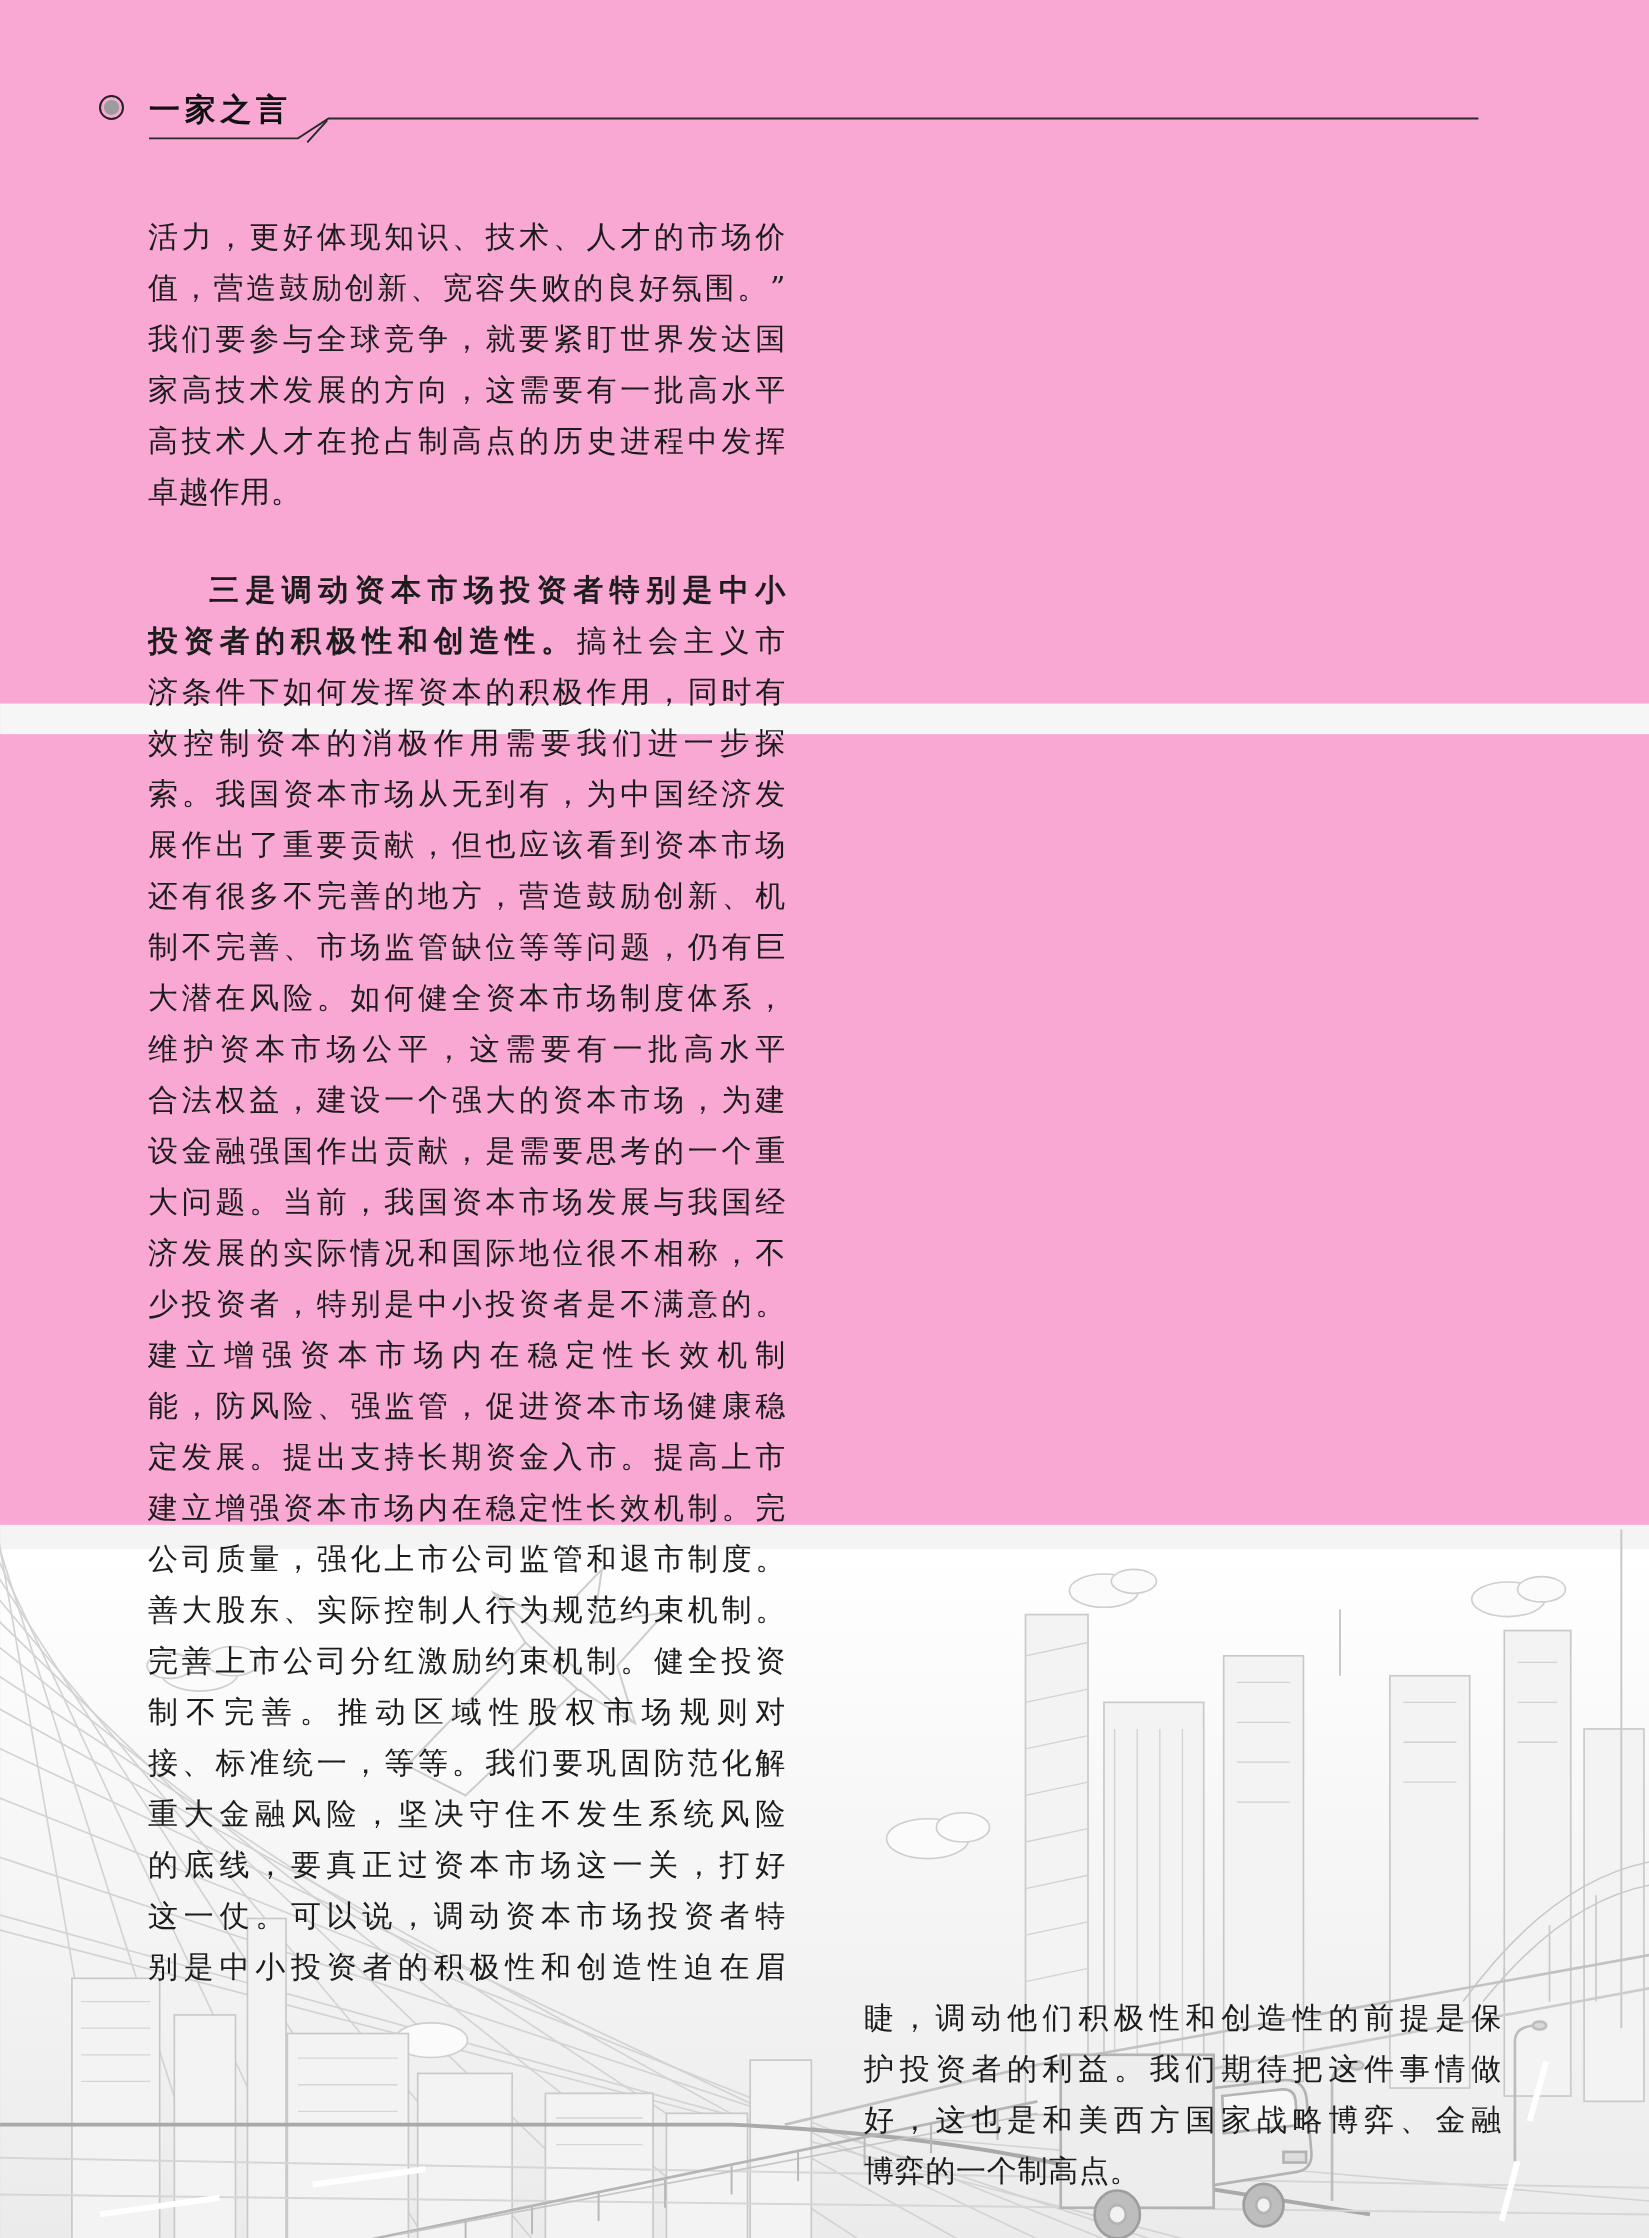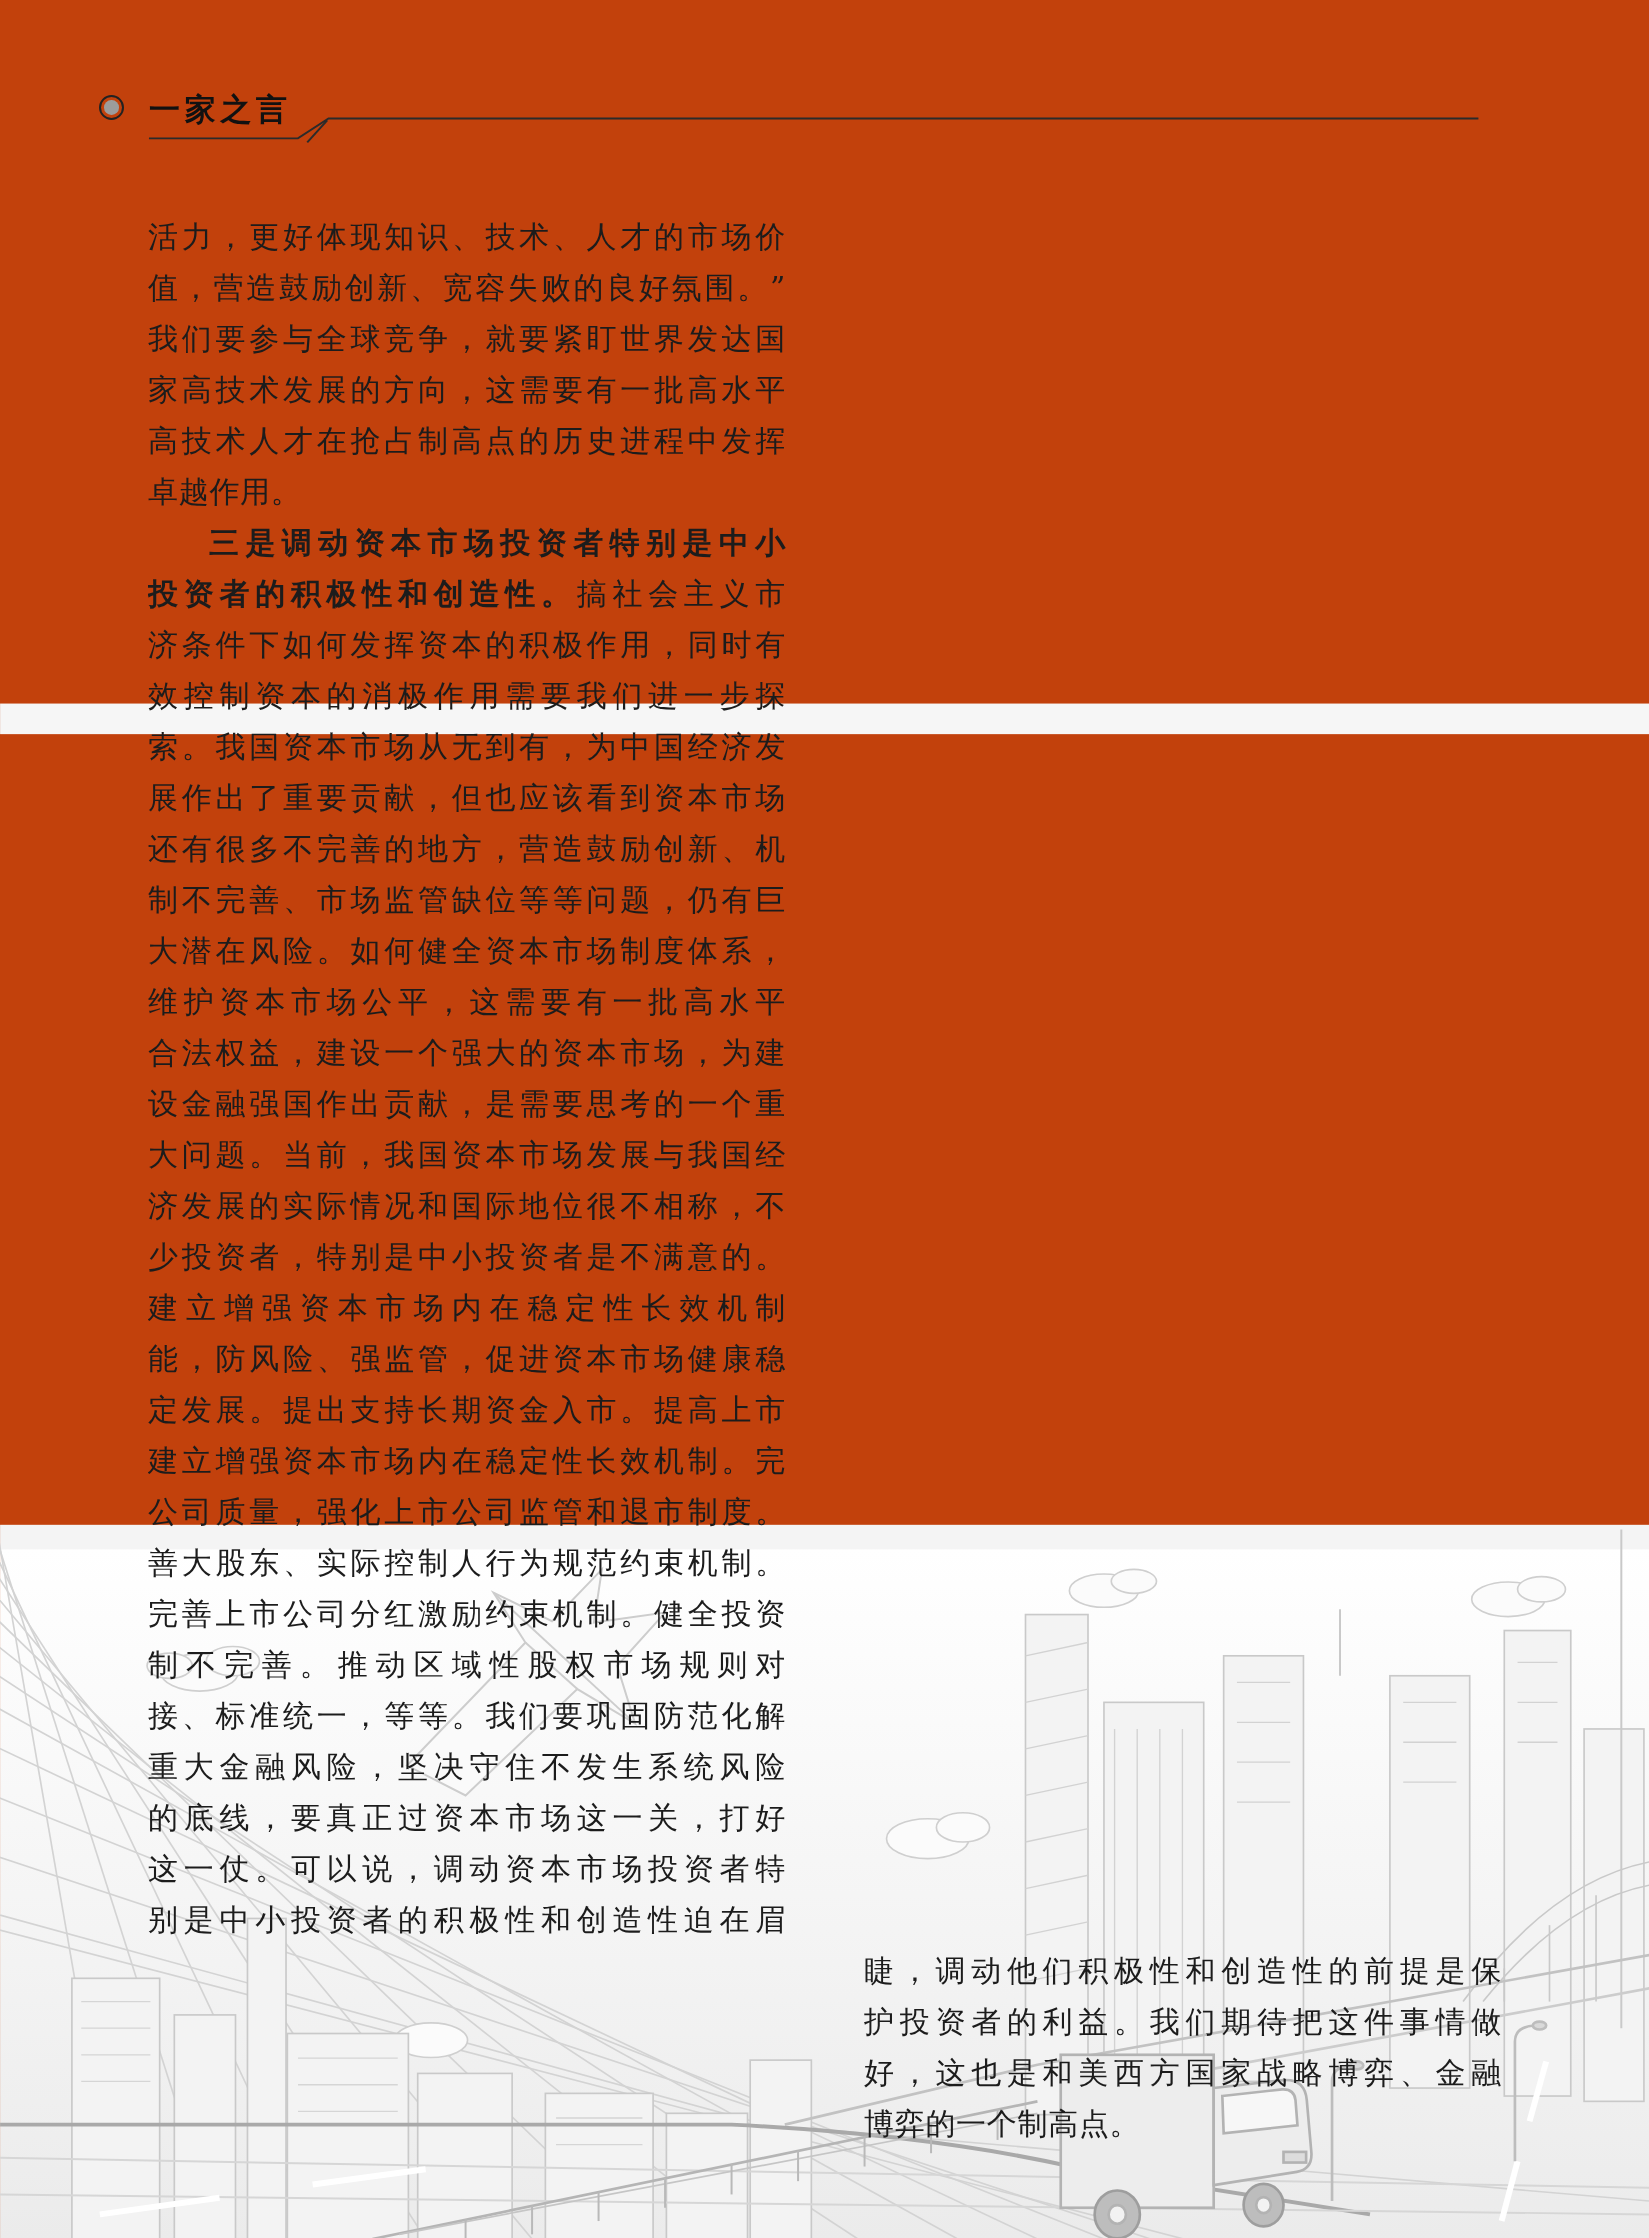--- a/index.html
+++ b/index.html
@@ -1,20 +1,20 @@
 <!DOCTYPE html>
 <html style="font-size:10.6px"><head>
 <meta charset="utf-8">
 <style>
   html,body{margin:0;padding:0;background:#9a9a9a;}
   .page{
     position:relative;
     width:1650px;height:2239px;
     margin:0 auto;
-    background:#c2410c;
+    background:#f9a8d4;
     overflow:hidden;
     font-family:"DejaVu Serif","Liberation Serif",serif;
     color:#1c1c1c;
   }
   
   .hdr-bullet{
     position:absolute;left:99px;top:95px;
     width:25px;height:25px;border:2px solid #222;border-radius:50%;
     box-sizing:border-box;
   }
@@ -35,21 +35,21 @@
     font-size:30px;line-height:51px;
   }
   .col-left{left:148px;}
   .col-right{left:864px;}
   .line{
     height:51px;overflow:hidden;
     text-align:justify;text-align-last:justify;
     letter-spacing:0.7px;white-space:nowrap;
   }
   .line.end{text-align-last:left;}
-  .line.indent{text-indent:61px;}
+  .line.indent{text-indent:61px;margin-top:47px;}
   .line.bold,.lead{font-weight:700;}
   
   .bg-art{position:absolute;left:0;top:0;z-index:0;}
   .fg{position:relative;z-index:2;}
 </style>
 </head>
 <body>
 
 <div class="page">
 

